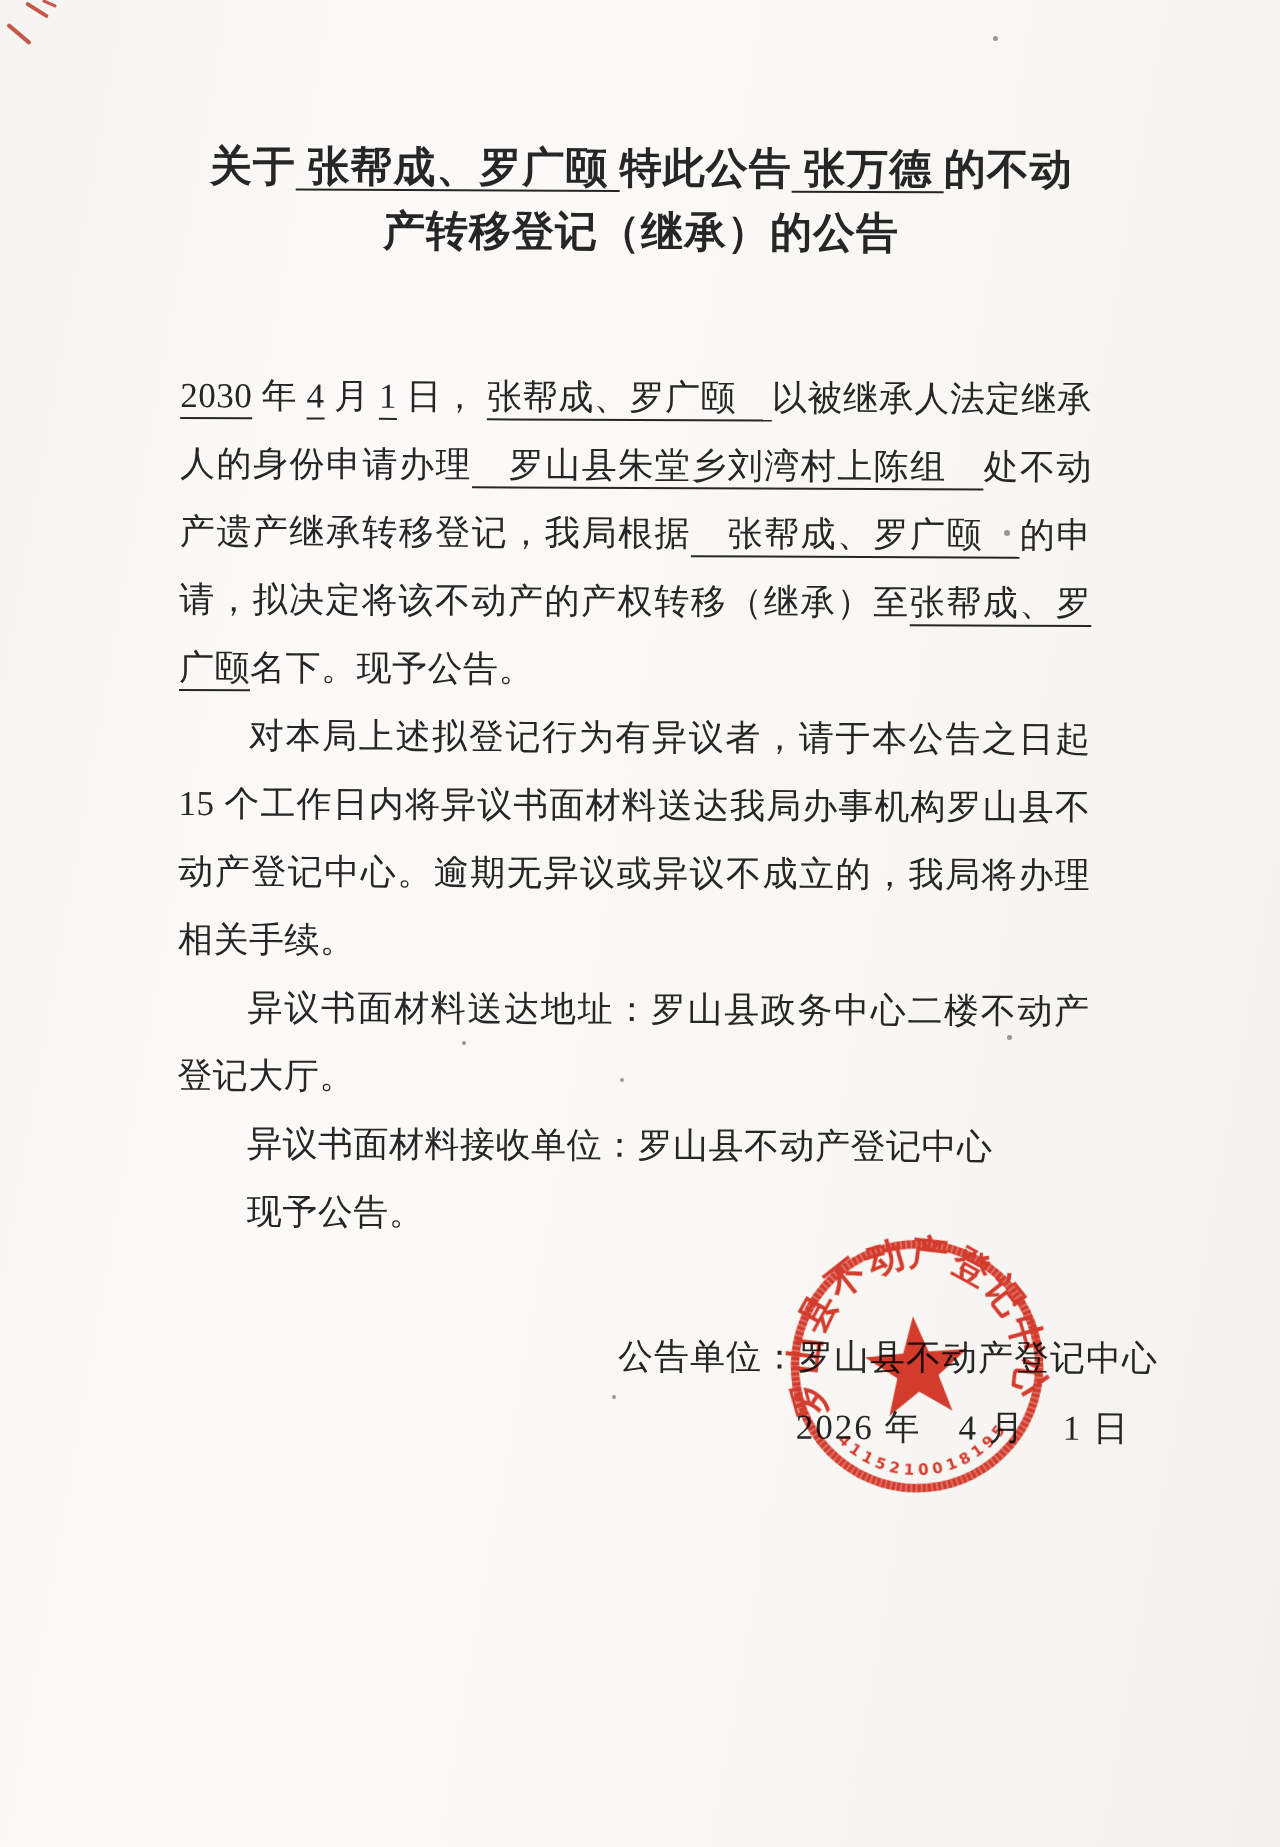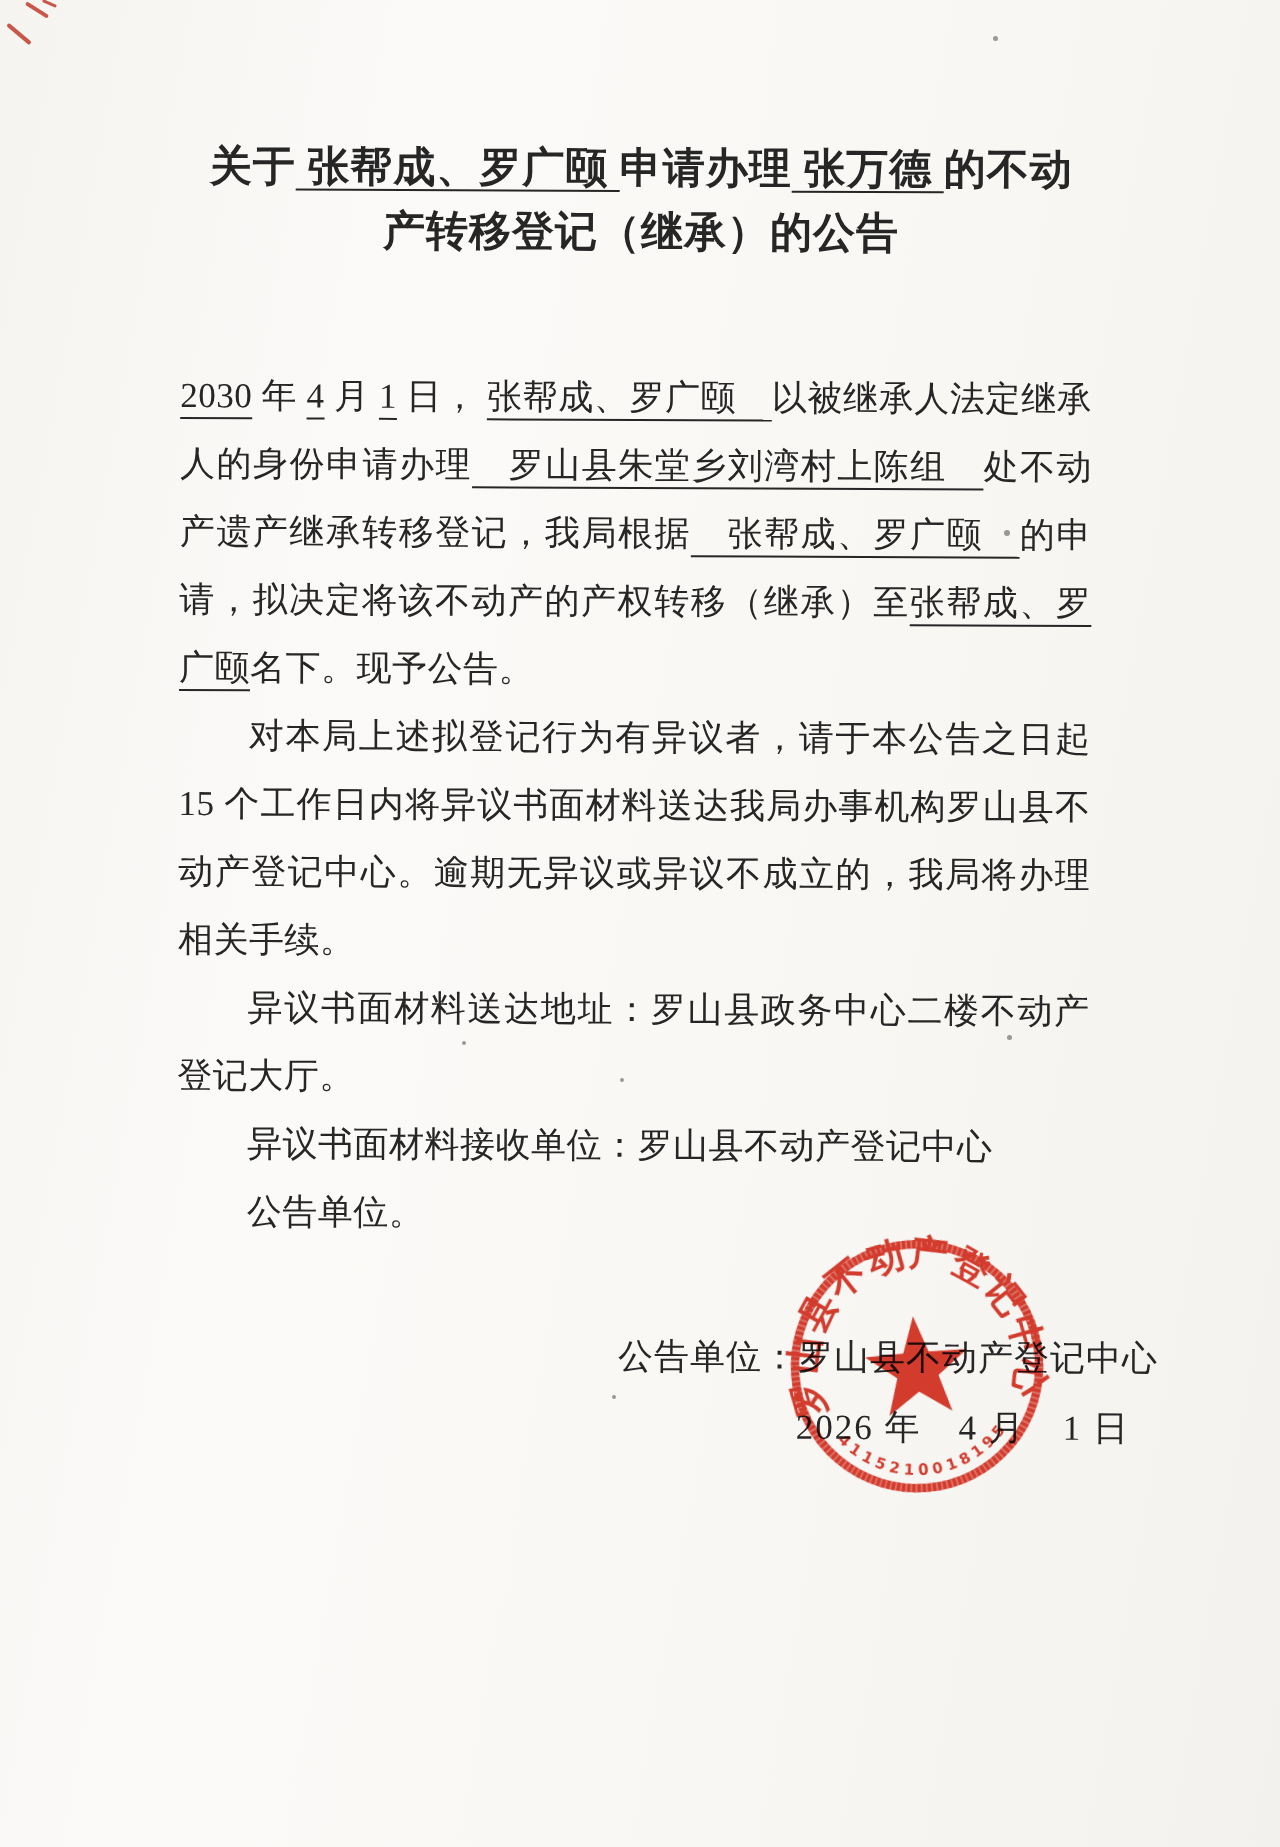--- a/index.html
+++ b/index.html
@@ -83,28 +83,28 @@
 <body>
 
 <div class="sheet">
 
   <div class="mark m1"></div>
   <div class="mark m2"></div>
   <div class="mark m3"></div>
 
   <div class="doc">
 
-    <div class="title"><span>关于</span><span class="u"> 张帮成、罗广颐 </span><span>申请办理</span><span class="u"> 张万德 </span><span>的不动产转移登记（继承）的公告</span></div>
+    <div class="title"><span>关于</span><span class="u"> 张帮成、罗广颐 </span><span>特此公告</span><span class="u"> 张万德 </span><span>的不动产转移登记（继承）的公告</span></div>
 
     <div class="body-text">
       <p class="noindent"><span class="u">2030</span><span> 年 </span><span class="u">4</span><span> 月 </span><span class="u">1</span><span> 日， </span><span class="u">张帮成、罗广颐　</span><span>以被继承人法定继承人的身份申请办理</span><span class="u">　罗山县朱堂乡刘湾村上陈组　</span><span>处不动产遗产继承转移登记，我局根据</span><span class="u">　张帮成、罗广颐　</span><span>的申请，拟决定将该不动产的产权转移（继承）至</span><span class="u">张帮成、罗广颐</span><span>名下。现予公告。</span></p>
       <p><span>对本局上述拟登记行为有异议者，请于本公告之日起 15 个工作日内将异议书面材料送达我局办事机构罗山县不动产登记中心。逾期无异议或异议不成立的，我局将办理相关手续。</span></p>
       <p><span>异议书面材料送达地址：罗山县政务中心二楼不动产登记大厅。</span></p>
       <p><span>异议书面材料接收单位：罗山县不动产登记中心</span></p>
-      <p><span>公告单位。</span></p>
+      <p><span>现予公告。</span></p>
     </div>
 
     <div class="sig-line"><span>公告单位：</span><span>罗山县不动产登记中心</span></div>
     <div class="sig-date">2026 年　4 月　1 日</div>
 
     <svg class="seal" viewBox="-148 -148 296 296" xmlns="http://www.w3.org/2000/svg" xmlns:xlink="http://www.w3.org/1999/xlink">
       <circle class="seal-ring" cx="0" cy="0" r="130"></circle>
       <circle class="seal-ring-tex" cx="0" cy="0" r="130"></circle>
       <path id="sealTopArc" d="M -103.4 27.7 A 107 107 0 1 1 103.4 27.7" fill="none"></path>
       <path id="sealBotArc" d="M -95 66.6 A 116 116 0 0 0 95 66.6" fill="none"></path>

